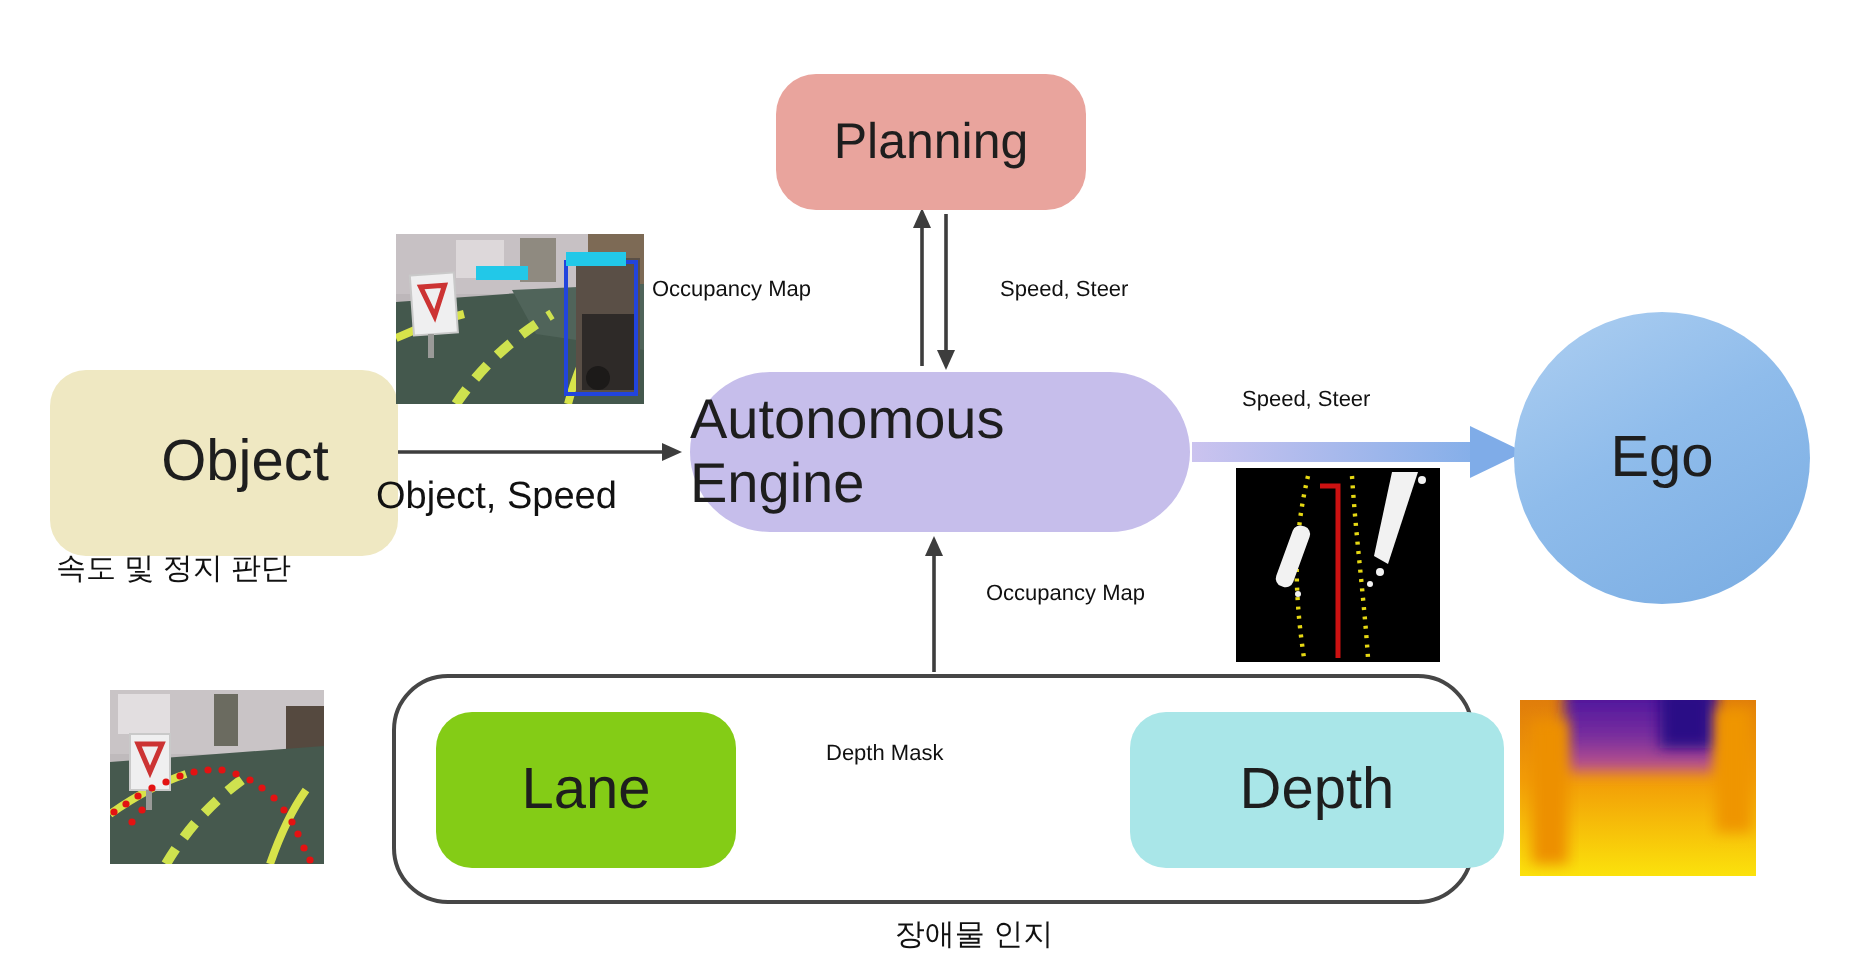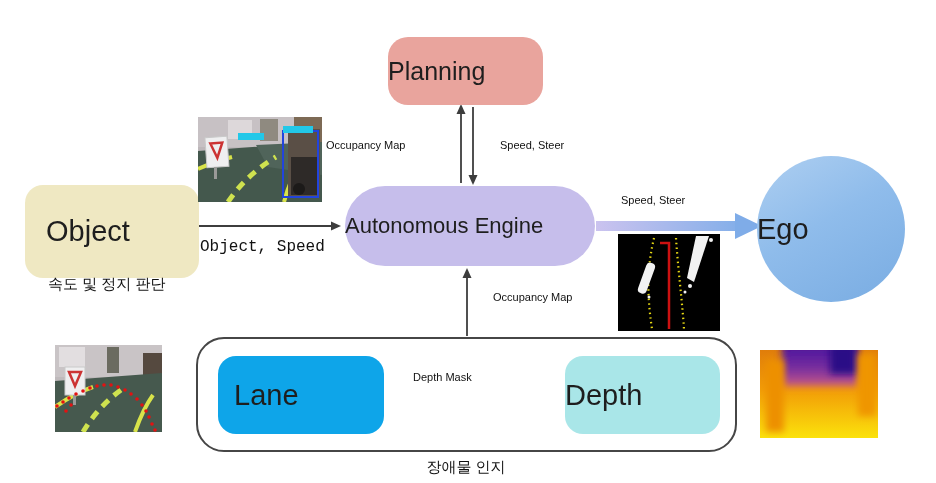--- a/index.html
+++ b/index.html
@@ -1,28 +1,28 @@
 <!DOCTYPE html>
 <html><head>
 <meta charset="utf-8">
 <style>
   html,body{margin:0;padding:0;background:#ffffff;}
   #canvas{
     position:relative;width:936px;height:483px;background:#ffffff;overflow:hidden;
     font-family:"Liberation Sans", sans-serif;color:#161616;
   }
   .node{
-    position:absolute;display:flex;align-items:center;justify-content:flex-start;
+    position:absolute;display:flex;align-items:center;justify-content:center;
     color:#1e1e1e;z-index:3;
   }
   .node-planning{left:388px;top:37px;width:155px;height:68px;border-radius:20px;font-size:25px;}
   .node-object{left:25px;top:185px;width:153px;height:93px;border-radius:18px;font-size:29px;padding-left:21px;}
-  .node-engine{left:345px;top:186px;width:250px;height:80px;border-radius:40px;font-size:22px;}
+  .node-engine{left:345px;top:186px;width:250px;height:80px;border-radius:40px;font-size:28px;}
   .node-lane{left:218px;top:356px;width:150px;height:78px;border-radius:18px;font-size:29px;}
-  .node-depth{left:565px;top:356px;width:155px;height:78px;border-radius:18px;font-size:29px;}
+  .node-depth{left:565px;top:356px;width:187px;height:78px;border-radius:18px;font-size:29px;}
   .node-ego{
     left:757px;top:156px;width:148px;height:146px;border-radius:50%;font-size:29px;
     background:linear-gradient(150deg,#aecff1 0%,#8fbceb 45%,#79ace2 100%);
   }
   .edge-label{position:absolute;font-size:11px;color:#111;white-space:nowrap;z-index:4;}
   .caption{position:absolute;font-size:15px;color:#111;white-space:nowrap;z-index:4;}
   .group-box{
     position:absolute;left:196px;top:337px;width:541px;height:115px;
     border:2px solid #464646;border-radius:28px;background:#ffffff;z-index:2;box-sizing:border-box;
   }
@@ -84,44 +84,44 @@
   </div>
 
   <div class="node node-engine" style="background-color: rgb(198, 190, 235);">
     <span>Autonomous Engine</span>
   </div>
 
   <div class="node node-ego">
     <span>Ego</span>
   </div>
 
-  <div class="node node-lane" style="background-color: #0ea5e9; padding-left: 16px;">
+  <div class="node node-lane" style="background-color: #84cc16;">
     <span>Lane</span>
   </div>
 
   <div class="node node-depth" style="background-color: rgb(169, 230, 232);">
     <span>Depth</span>
   </div>
 
 
   <div class="edge-label" style="left:326px;top:139px;">Occupancy Map</div>
 
   <div class="edge-label" style="left:500px;top:139px;">Speed, Steer</div>
 
-  <div class="edge-label" style="left:200px;top:238px;font-size:16px;font-family:Liberation Mono, monospace;">Object, Speed</div>
+  <div class="edge-label" style="left:188px;top:238px;font-size:19px;">Object, Speed</div>
 
   <div class="edge-label" style="left:621px;top:194px;">Speed, Steer</div>
 
   <div class="edge-label" style="left:493px;top:291px;">Occupancy Map</div>
 
   <div class="edge-label" style="left:413px;top:371px;">Depth Mask</div>
 
-  <div class="caption" style="left:28px;top:275px;margin-left:20px;">속도 및 정지 판단</div>
-
-  <div class="caption" style="left:376px;top:458px;width:180px;text-align:center;">장애물 인지</div>
+  <div class="caption" style="left:28px;top:275px;">속도 및 정지 판단</div>
+
+  <div class="caption" style="left:397px;top:458px;width:180px;text-align:center;">장애물 인지</div>
 
   <svg class="img-frame" style="left:198px;top:117px;" width="124" height="85" viewBox="0 0 124 85">
     <rect width="124" height="85" fill="#bdb7ba"></rect>
     <rect x="0" y="0" width="124" height="30" fill="#c7c1c4"></rect>
     <rect x="30" y="3" width="24" height="19" fill="#ddd8da"></rect>
     <rect x="62" y="2" width="18" height="22" fill="#8f8a80"></rect>
     <rect x="96" y="0" width="28" height="30" fill="#7d6a55"></rect>
     <polygon points="0,34 124,25 124,85 0,85" fill="#44584d"></polygon>
     <polygon points="58,28 124,25 124,58 70,50" fill="#50645a"></polygon>
     <path d="M0,52 Q18,44 34,40" stroke="#d8e34a" stroke-width="4" fill="none"></path>

